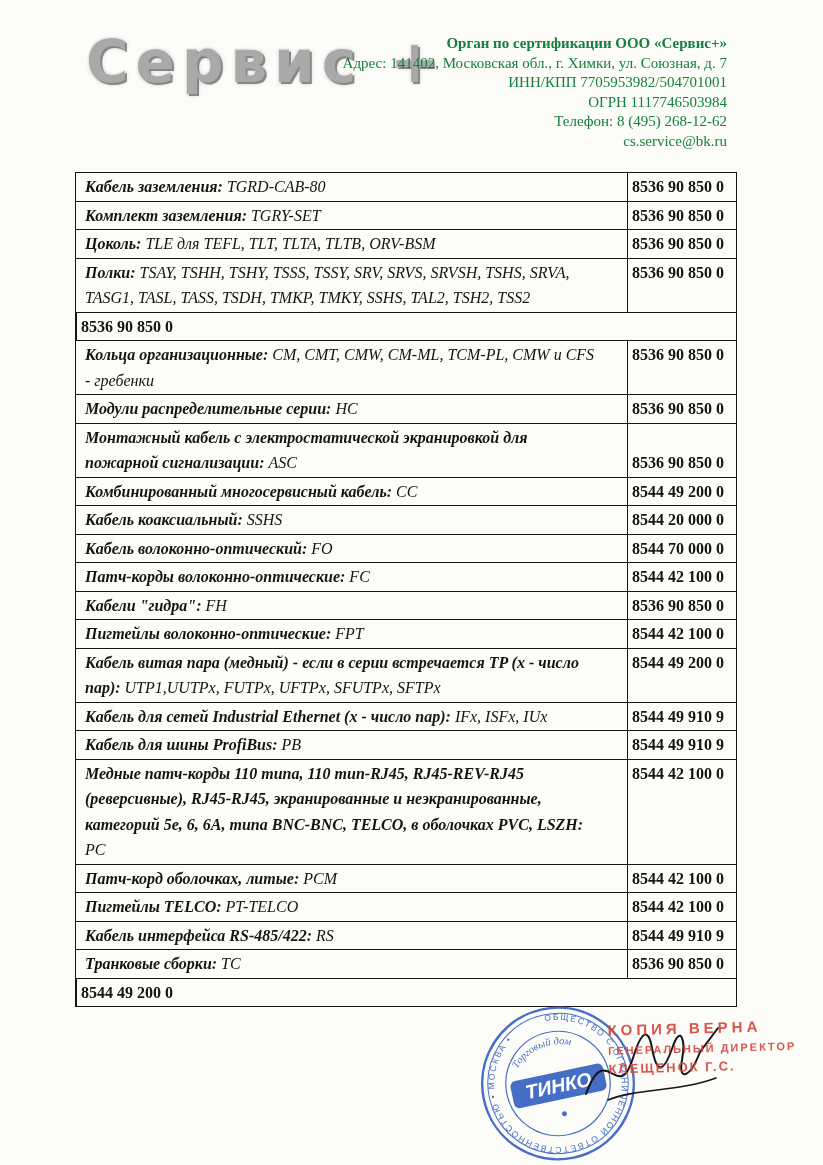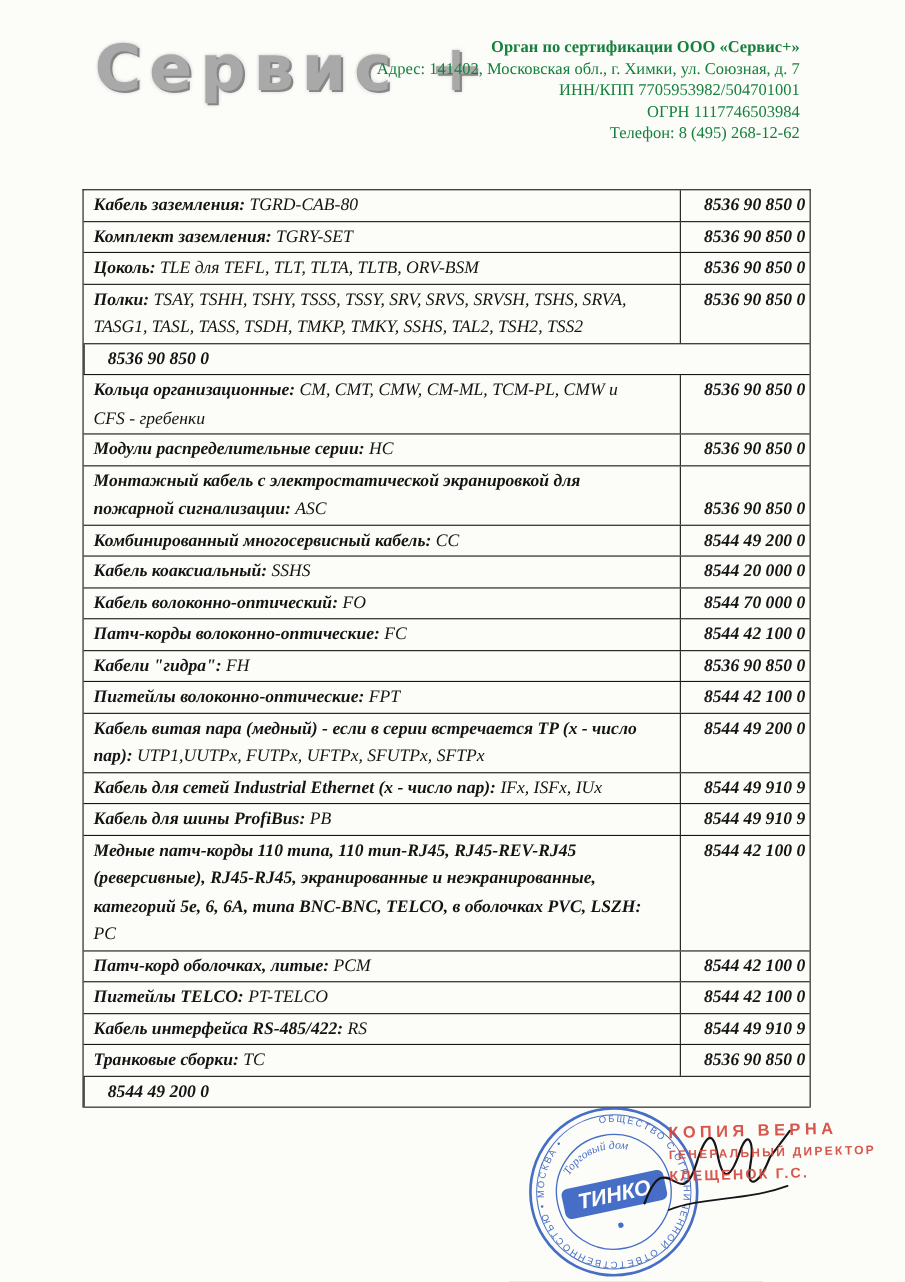--- a/index.html
+++ b/index.html
@@ -17,22 +17,22 @@
 
   
   .tbl{position:absolute;left:75px;top:172px;width:662px;box-sizing:border-box;
        border:1.5px solid #151515;border-bottom:none;background:transparent;}
   .trow{display:flex;border-bottom:1.5px solid #151515;gap:16px;}
   .tcell-left{width:535px;box-sizing:border-box;padding:1px 10px 1px 9px;
               font-size:16px;line-height:25.5px;font-style:italic;}
   .tcell-left .lbl{font-weight:bold;}
   .tcell-left .val{font-weight:normal;}
   .tcell-right{flex:1;box-sizing:border-box;border-left:1.5px solid #151515;
-               padding:1px 4px 1px 21px;font-size:16px;line-height:25.5px;
-               font-style:italic;font-weight:bold;white-space:nowrap;}
+               padding:1px 4px 1px 4px;font-size:16px;line-height:25.5px;
+               font-weight:bold;white-space:nowrap;}
   .tcell-right.bottom{display:flex;align-items:flex-end;}
 
   
   .stamp-red{position:absolute;left:608px;top:1018px;width:205px;
              font-family:"Liberation Sans", sans-serif;font-weight:bold;
              color:#d6453a;transform:rotate(-1.5deg);opacity:.9;line-height:1.35;}
   .stamp-red .r1{font-size:15px;letter-spacing:4px;}
   .stamp-red .r2{font-size:11px;letter-spacing:2px;margin-top:3px;}
   .stamp-red .r3{font-size:13px;letter-spacing:2px;margin-top:2px;}
 
@@ -45,20 +45,21 @@
 
 <div class="page">
 
   <div class="logo">Сервис +</div>
   <div class="hdr-info">
     <div class="org">Орган по сертификации ООО «Сервис+»</div>
     <div>Адрес: 141402, Московская обл., г. Химки, ул. Союзная, д. 7</div>
     <div>ИНН/КПП 7705953982/504701001</div>
     <div>ОГРН 1117746503984</div>
     <div>Телефон: 8 (495) 268-12-62</div>
+    <div>cs.service@bk.ru</div>
   </div>
 
   <div class="tbl" id="product-table">
       <div class="trow">
         <div class="tcell-left"><span class="lbl">Кабель заземления:</span><span class="val"> TGRD-CAB-80</span></div>
         <div class="tcell-right"><span>8536 90 850 0</span></div>
       </div>
       <div class="trow">
         <div class="tcell-left"><span class="lbl">Комплект заземления:</span><span class="val"> TGRY-SET</span></div>
         <div class="tcell-right"><span>8536 90 850 0</span></div>

